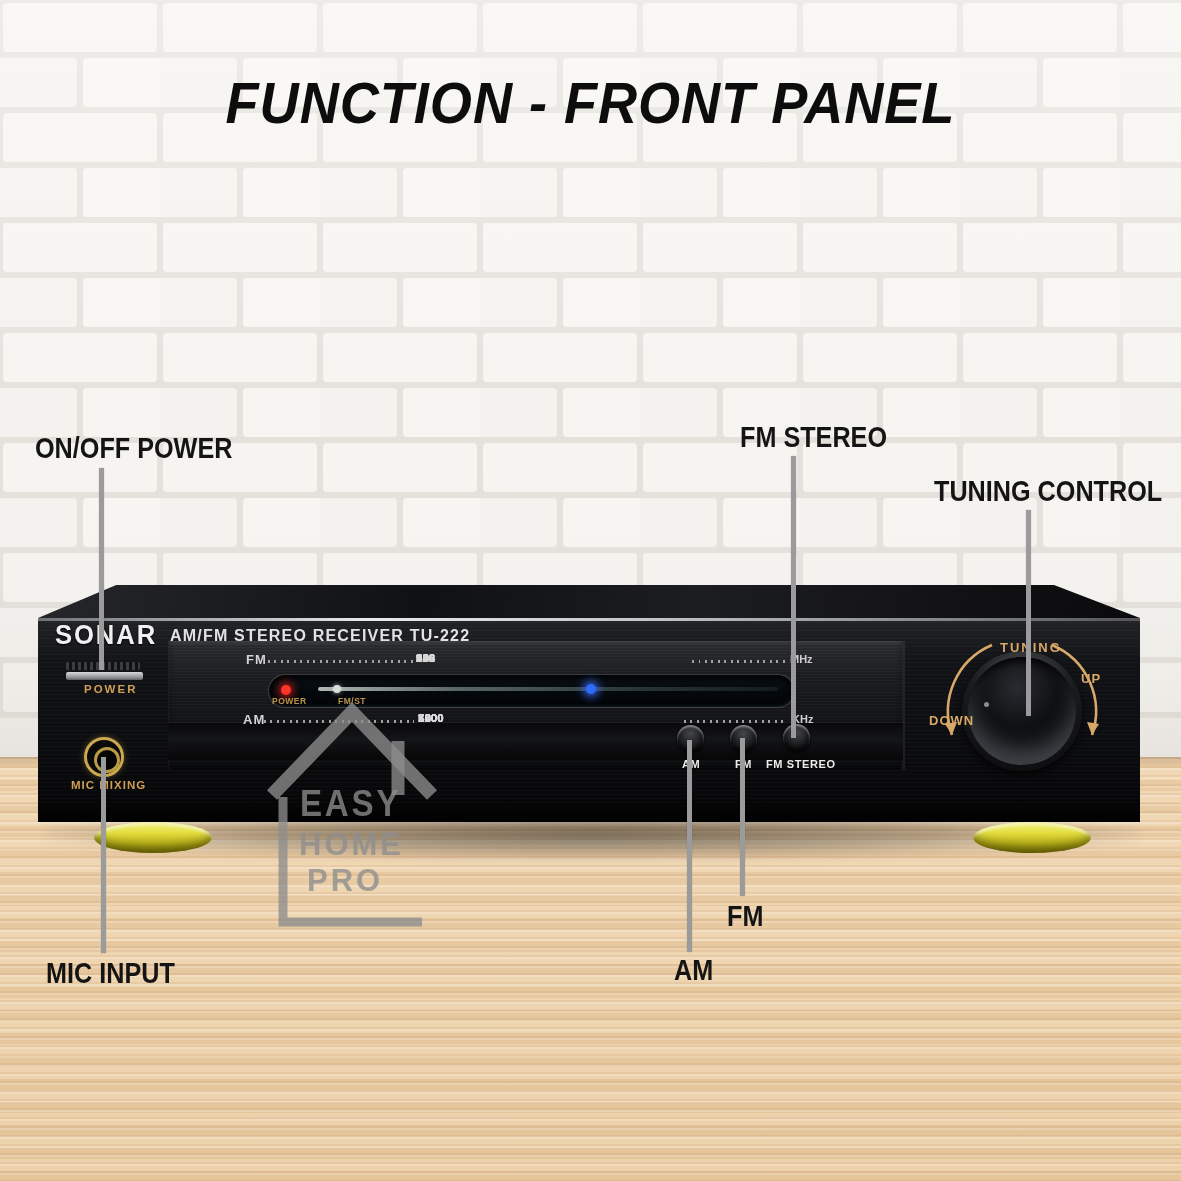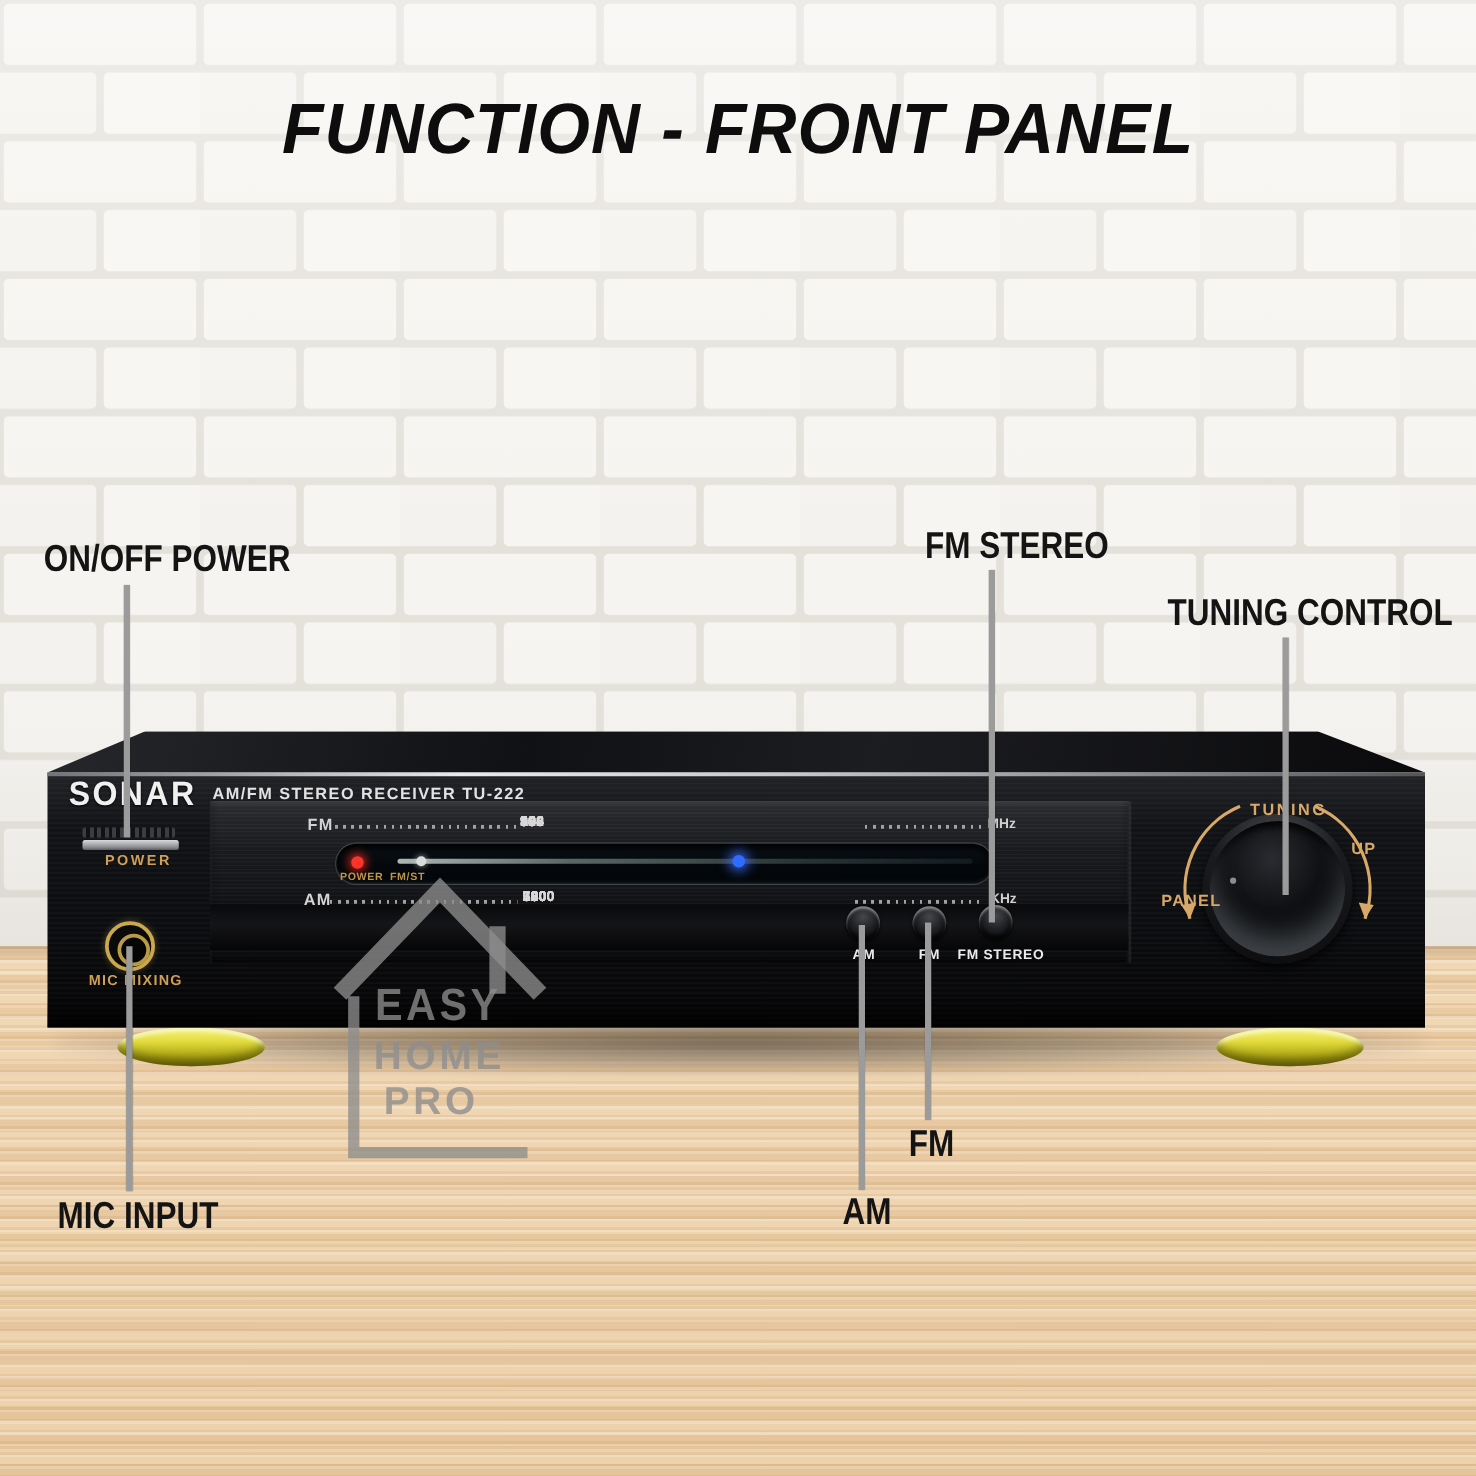--- a/index.html
+++ b/index.html
@@ -53,21 +53,21 @@
     background:
       repeating-linear-gradient(180deg,rgba(255,255,255,.025) 0 1px,rgba(0,0,0,0) 1px 4px),
       linear-gradient(180deg,#232428 0%,#121316 22%,#0c0d10 60%,#050506 100%);}
   .front::before{content:"";position:absolute;left:0;top:0;width:100%;height:3px;
       background:linear-gradient(90deg,#6f7277 0%,#e8eaec 30%,#c4c7ca 55%,#7c7f83 85%,#555 100%);}
   .front::after{content:"";position:absolute;left:0;bottom:0;width:100%;height:26px;
       background:linear-gradient(180deg,rgba(0,0,0,0),rgba(0,0,0,.8));}
 
   .brand{left:55px;top:620px;z-index:12;color:#f0f0f0;font-size:27px;font-weight:800;
          letter-spacing:2px;text-shadow:0 1px 2px #000;transform:scaleX(.95);transform-origin:left;}
-  .model{left:170px;top:627px;z-index:12;color:#e2e2e2;font-size:13px;font-weight:700;letter-spacing:1.2px;}
+  .model{left:170px;top:627px;z-index:12;color:#e2e2e2;font-size:16px;font-weight:700;letter-spacing:1.2px;}
 
   .pwr-slot-top{left:66px;top:662px;width:74px;height:8px;z-index:12;border-radius:2px;
       background:repeating-linear-gradient(90deg,#3c3d41 0 3px,#101113 3px 6px);}
   .pwr-slot-bot{left:66px;top:672px;width:77px;height:8px;z-index:12;border-radius:2px;
       background:linear-gradient(180deg,#d9dadc,#8e9094 70%,#5c5e62);}
   .gold-small{z-index:12;color:#cf9f57;font-weight:700;font-size:11.5px;letter-spacing:2px;white-space:nowrap;}
   .pwr-label{left:84px;top:683px;}
   .mic-label{left:71px;top:779px;letter-spacing:1px;}
   .mic-jack{left:84px;top:737px;width:40px;height:40px;border-radius:50%;z-index:12;
       background:#0a0a0a;border:3px solid #c9a84e;box-shadow:0 0 6px rgba(220,190,90,.35);}
@@ -96,21 +96,21 @@
     background:linear-gradient(180deg,#0b1318 0%,#04080c 55%,#020507 100%);
     border:1px solid rgba(255,255,255,.22);
     box-shadow:inset 0 4px 6px rgba(0,0,0,.9), inset 0 -2px 3px rgba(120,160,160,.12);}
   .streak{left:318px;top:687px;width:460px;height:4px;z-index:14;border-radius:2px;
     background:linear-gradient(90deg,rgba(230,240,235,.75) 0%,rgba(190,215,205,.45) 30%,rgba(140,180,170,.25) 70%,rgba(140,180,170,.1) 100%);}
   .led{border-radius:50%;z-index:15;}
   .led-red{left:281px;top:685px;width:10px;height:10px;background:#ff3428;box-shadow:0 0 8px 2px rgba(255,40,30,.8);}
   .led-white{left:333px;top:685px;width:8px;height:8px;background:#d8ded8;box-shadow:0 0 5px rgba(230,240,230,.7);}
   .led-blue{left:586px;top:684px;width:10px;height:10px;background:#2e6cff;box-shadow:0 0 9px 3px rgba(60,110,255,.85);}
   .win-txt{z-index:15;color:#bd9449;font-size:8.5px;font-weight:700;letter-spacing:.5px;}
-  .win-power{left:272px;top:696px;} .win-fmst{left:312px;top:696px;}
+  .win-power{left:272px;top:696px;} .win-fmst{left:338px;top:696px;}
 
   .rail{left:168px;top:722px;width:735px;height:38px;z-index:12;
     background:linear-gradient(180deg,#08080a 0%,#141518 45%,#060607 100%);
     box-shadow:inset 0 1px 1px rgba(255,255,255,.10);}
   .pushbtn{width:27px;height:27px;border-radius:50%;z-index:13;
     background:radial-gradient(circle at 50% 32%,#45474b 0%,#212225 45%,#0e0f11 100%);
     box-shadow:inset 0 2px 2px rgba(255,255,255,.45), inset 0 -3px 4px rgba(0,0,0,.9), 0 2px 3px rgba(0,0,0,.8);}
   .btn-am{left:677px;top:725px;} .btn-fm{left:730px;top:725px;} .btn-fmst{left:783px;top:724px;}
   .btn-lbl{z-index:13;color:#ececec;font-size:11px;font-weight:700;letter-spacing:.6px;white-space:nowrap;}
   .btn-lbl-am{left:682px;top:758px;} .btn-lbl-fm{left:735px;top:758px;} .btn-lbl-fmst{left:766px;top:758px;}
@@ -235,21 +235,21 @@
   <div class="knob-bezel"></div>
   <div class="knob"></div>
   <div class="knob-dot"></div>
   <svg class="knob-arrows" viewBox="0 0 220 140">
     <path d="M 80 16 A 72 72 0 0 0 40 106" fill="none" stroke="#d7a868" stroke-width="2.6"></path>
     <path d="M 40 106 l -7 -11 l 12 -2 z" fill="#d7a868"></path>
     <path d="M 140 16 A 72 72 0 0 1 180 106" fill="none" stroke="#d7a868" stroke-width="2.6"></path>
     <path d="M 180 106 l 7 -11 l -12 -2 z" fill="#d7a868"></path>
   </svg>
   <div class="knob-txt knob-tuning">TUNING</div>
-  <div class="knob-txt knob-down">PANEL</div>
+  <div class="knob-txt knob-down">DOWN</div>
   <div class="knob-txt knob-up">UP</div>
 
   <svg class="wm-svg" viewBox="0 0 230 245">
     <g stroke="rgba(141,141,141,.78)" fill="none">
       <path d="M 22 100 L 102 17 L 182 100" stroke-width="14"></path>
       <path d="M 148 46 L 148 100" stroke-width="13"></path>
       <path d="M 33 102 L 33 227 L 172 227" stroke-width="9"></path>
     </g>
   </svg>
   <div class="wm wm-easy">EASY</div>

